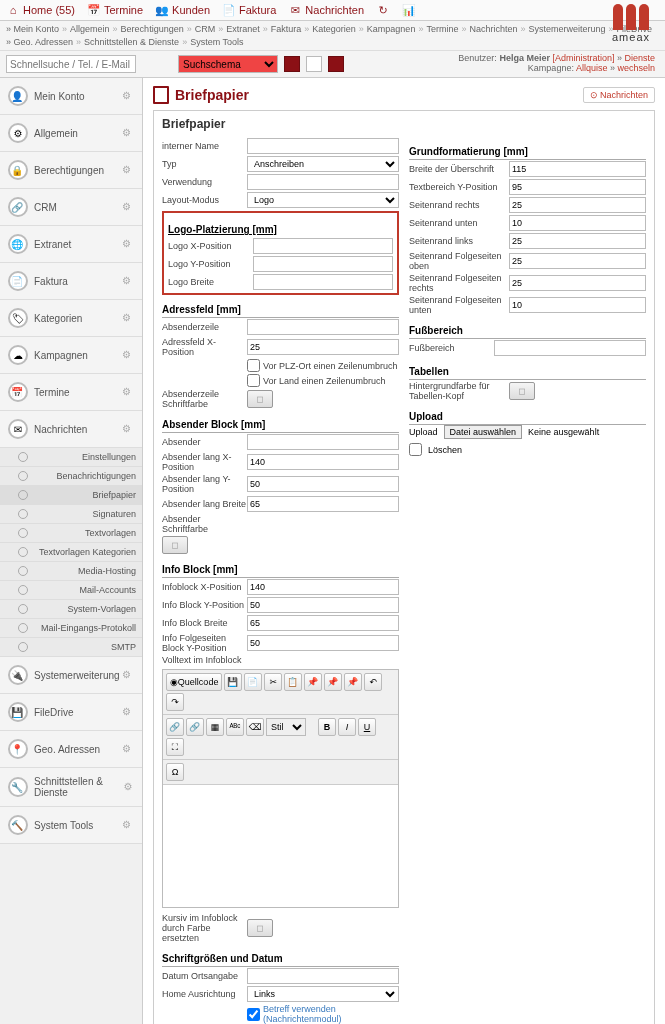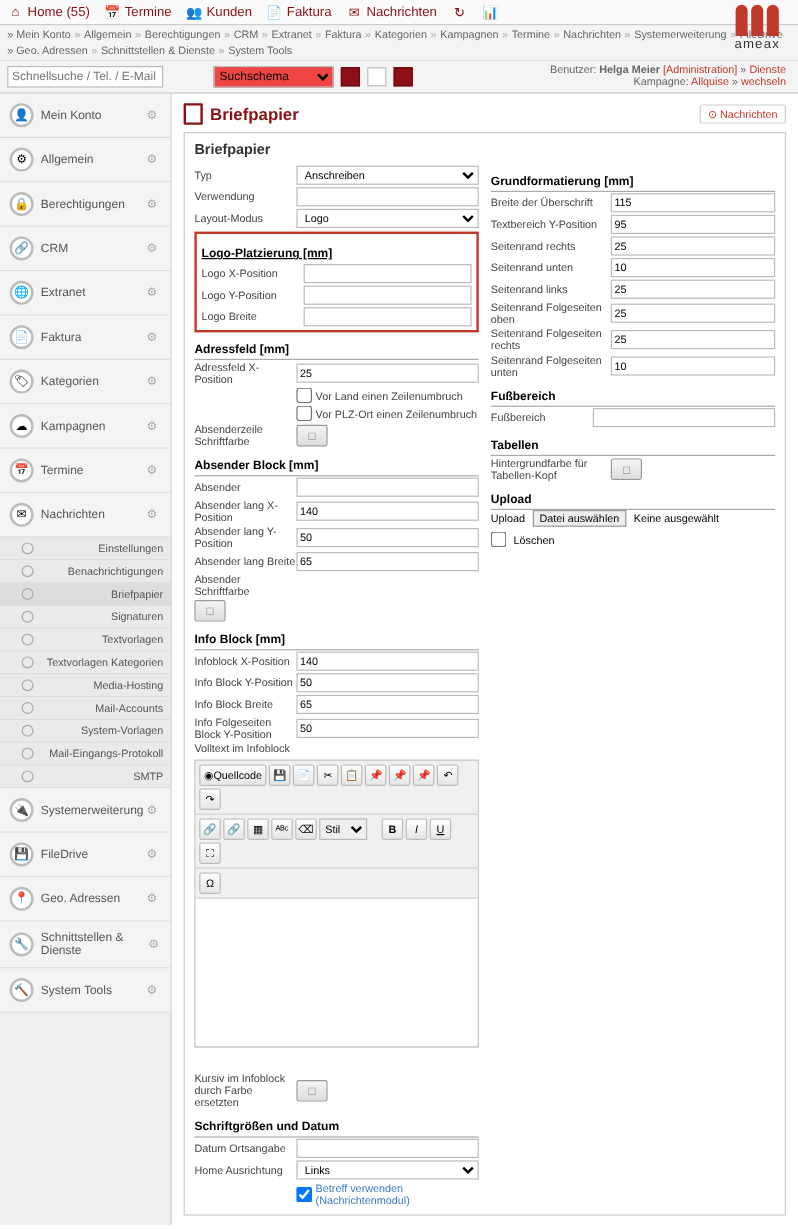--- a/index.html
+++ b/index.html
@@ -294,20 +294,24 @@
         </div>
       <button class="notif-btn">⊙ <span>Nachrichten</span></button>
     </div>
 
     <div class="panel">
       <div class="panel-hdr">Briefpapier</div>
 
       <div class="form-grid">
 
         <div class="col">
+          <div class="row">
+              <label>interner Name</label>
+              <input type="text" style="">
+            </div>
           <div class="row">
               <label>Typ</label>
               <select><option>Anschreiben</option></select>
             </div>
           <div class="row">
               <label>Verwendung</label>
               <input type="text" style="">
             </div>
           <div class="row">
               <label>Layout-Modus</label>
@@ -325,30 +329,34 @@
                 <input type="text" style="">
               </div>
             <div class="row">
                 <label>Logo Breite</label>
                 <input type="text" style="">
               </div>
           </div>
 
           <div class="section-title">Adressfeld [mm]</div>
           <div class="row">
+              <label>Absenderzeile</label>
+              <input type="text" style="">
+            </div>
+          <div class="row">
               <label>Adressfeld X-Position</label>
               <input class="val" type="text" value="25" style="">
+            </div>
+          <div class="cb-row">
+              <input type="checkbox" style="">
+              <span>Vor PLZ-Ort einen Zeilenumbruch</span>
             </div>
           <div class="cb-row">
               <input type="checkbox" style="">
               <span>Vor Land einen Zeilenumbruch</span>
-            </div>
-          <div class="cb-row">
-              <input type="checkbox" style="">
-              <span>Vor PLZ-Ort einen Zeilenumbruch</span>
             </div>
           <div class="row">
               <label>Absenderzeile Schriftfarbe</label>
               <span class="small-btn"></span>
             </div>
 
           <div class="section-title">Absender Block [mm]</div>
           <div class="row">
               <label>Absender</label>
               <input type="text" style="">
@@ -424,21 +432,21 @@
                   <u>U</u>
                 </span>
               <span class="rte-btn">⛶</span>
             </div>
             <div class="rte-bar">
               <span class="rte-btn">Ω</span>
             </div>
             <textarea class="rte-body" style=""></textarea>
           </div>
 
-          <div class="row" style="margin-top:20px;">
+          <div class="row" style="margin-top:4px;">
               <label>Kursiv im Infoblock durch Farbe ersetzten</label>
               <span class="small-btn"></span>
             </div>
 
           <div class="section-title">Schriftgrößen und Datum</div>
           <div class="row">
               <label>Datum Ortsangabe</label>
               <input type="text" style="">
             </div>
           <div class="row">

